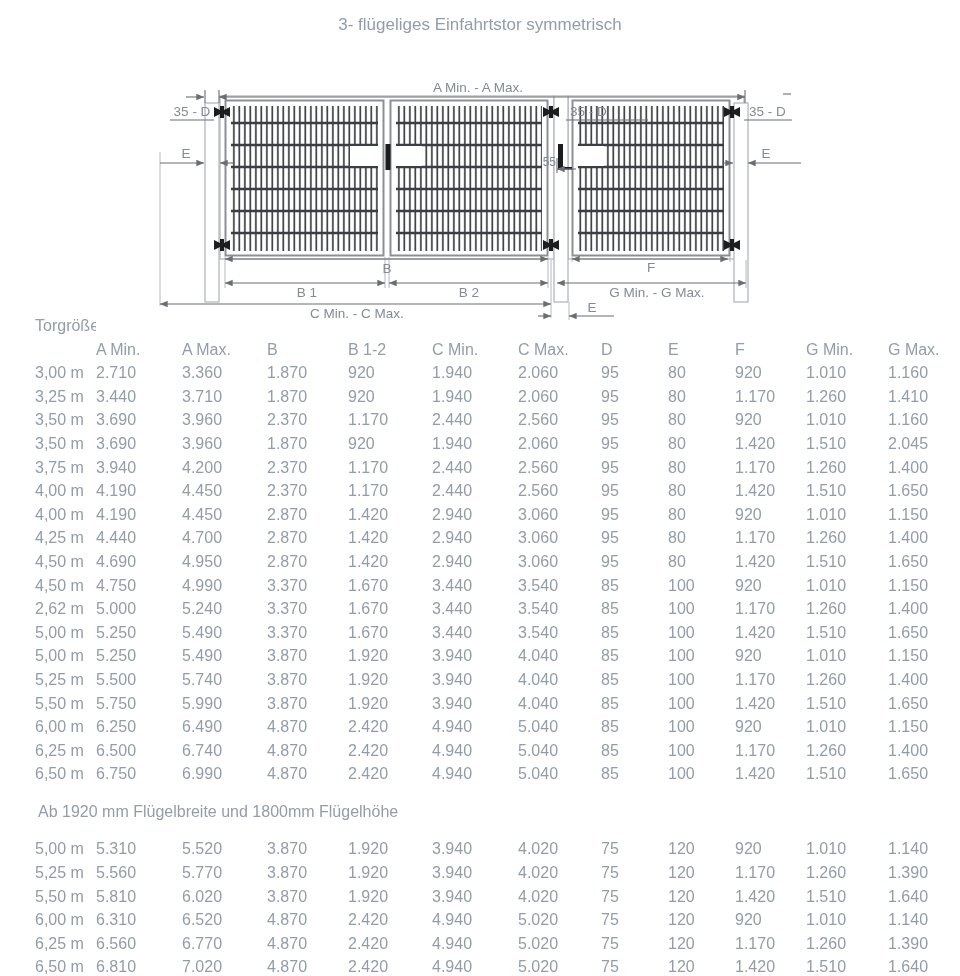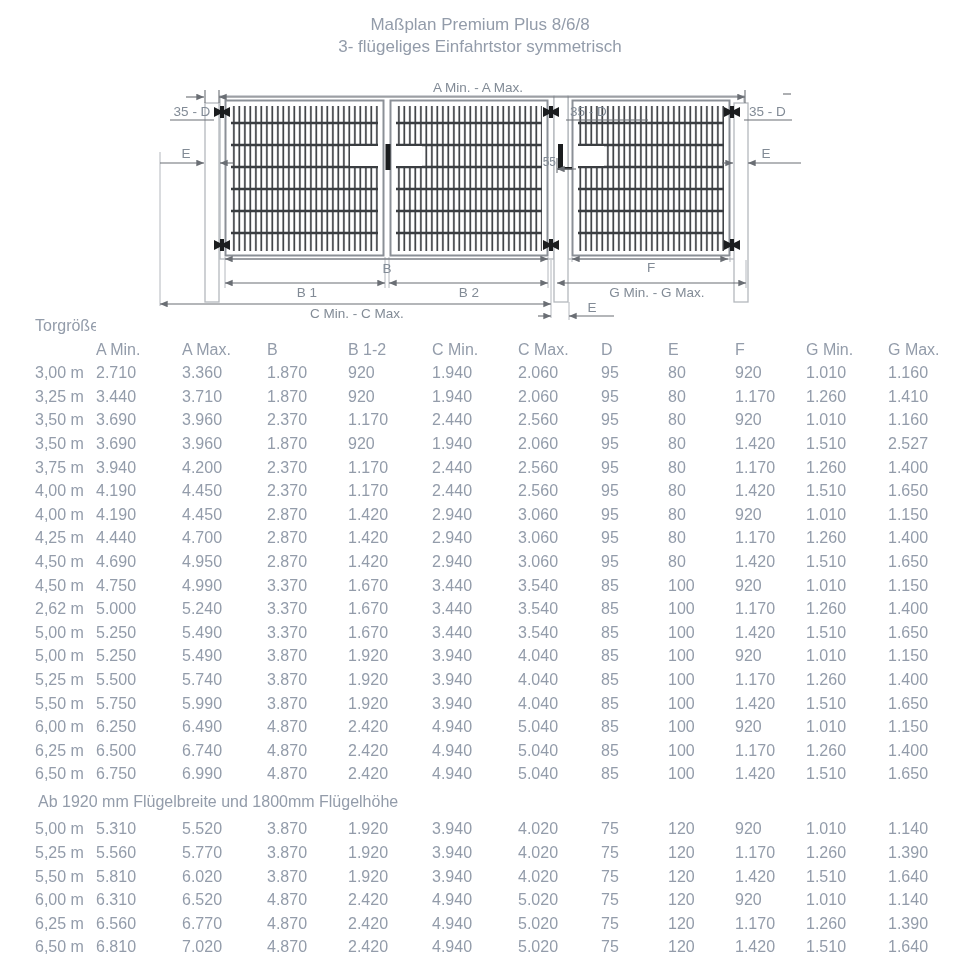--- a/index.html
+++ b/index.html
@@ -21,29 +21,28 @@
   .envelope{fill:none;}
   .rod{stroke:var(--bars);stroke-width:2.4;}
   .blk{fill:var(--black);}
   .mk{fill:var(--dim);}
   .bar{fill:var(--bars);}
   .tablewrap{position:absolute;top:314px;left:0;width:960px;color:var(--text);font-size:16px;}
   .row{display:grid;padding-left:35px;
     grid-template-columns:61px 86px 85px 81px 84px 86px 83px 67px 67px 71px 82px 1fr;
     height:23.6px;line-height:23.6px;}
   .row .c{overflow:hidden;white-space:nowrap;}
-  .note{padding-left:38px;height:23.6px;line-height:23.6px;margin:4px 0;}
+  .note{padding-left:38px;height:23.6px;line-height:23.6px;margin:14px 0;}
 </style>
 </head>
 <body>
 
 <div class="page">
 
   <div class="titleblock">
-    <div>Maßplan Premium Plus 8/6/8</div>
     <div>3- flügeliges Einfahrtstor symmetrisch</div>
   </div>
 
   <svg class="diagram" width="660" height="245" viewBox="150 80 660 245" xmlns="http://www.w3.org/2000/svg">
     <defs>
       <marker id="arr" orient="auto-start-reverse" markerWidth="9" markerHeight="8" refX="7" refY="3">
         <path class="mk" d="M0,0 L7,3 L0,6 Z"></path>
       </marker>
       <pattern id="bars" x="0" y="0" width="5.5" height="10" patternUnits="userSpaceOnUse">
         <rect class="bar" x="2" y="0" width="1.7" height="10"></rect>
@@ -250,21 +249,21 @@
         <div class="c">3.690</div>
         <div class="c">3.960</div>
         <div class="c">1.870</div>
         <div class="c">920</div>
         <div class="c">1.940</div>
         <div class="c">2.060</div>
         <div class="c">95</div>
         <div class="c">80</div>
         <div class="c">1.420</div>
         <div class="c">1.510</div>
-        <div class="c">2.527</div>
+        <div class="c">2.045</div>
       </div>
         <div class="row">
         <div class="c">3,75 m</div>
         <div class="c">3.940</div>
         <div class="c">4.200</div>
         <div class="c">2.370</div>
         <div class="c">1.170</div>
         <div class="c">2.440</div>
         <div class="c">2.560</div>
         <div class="c">95</div>

